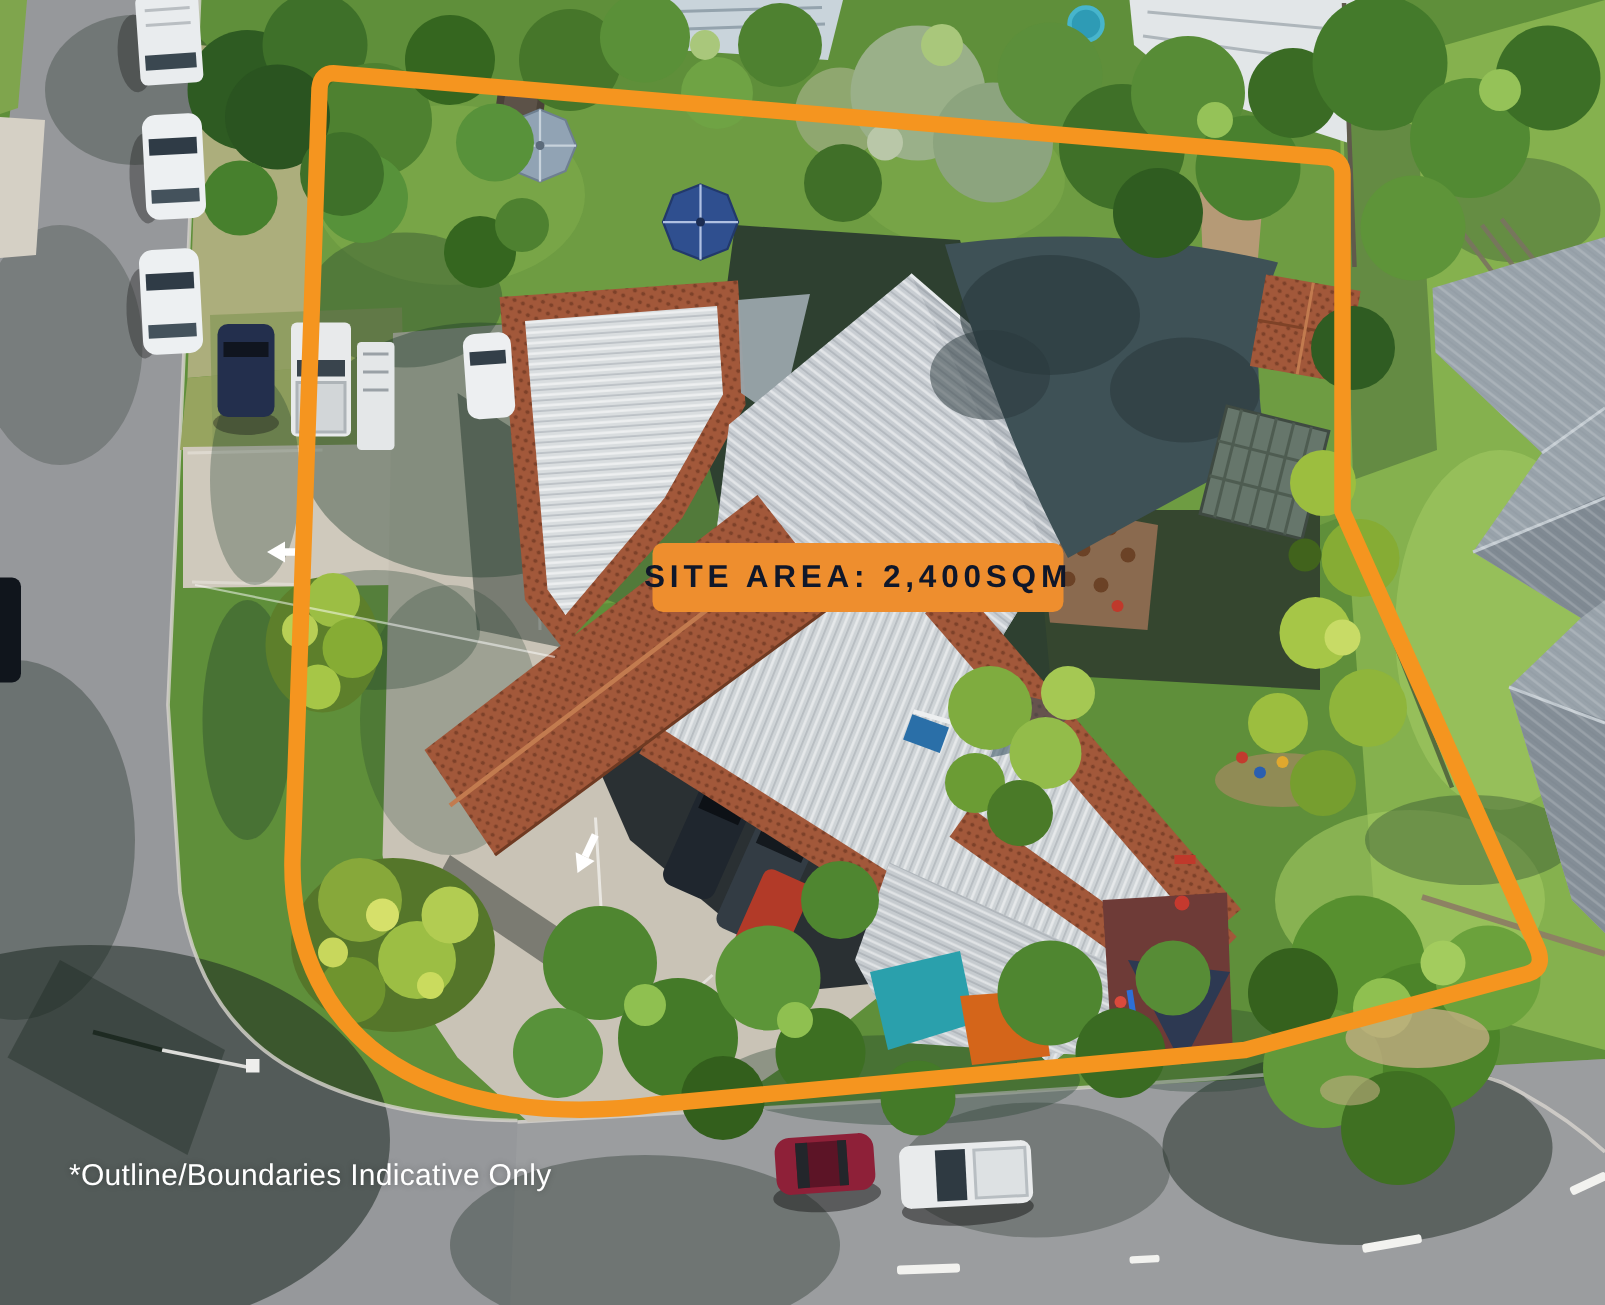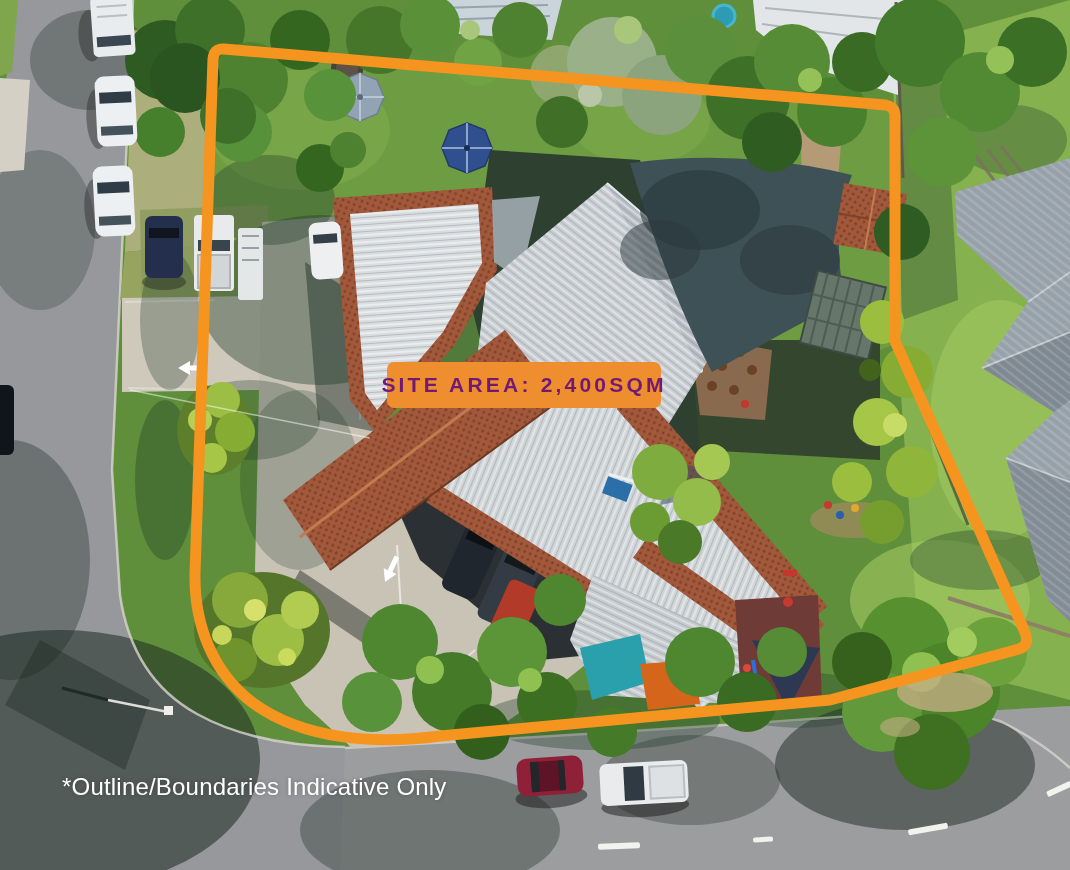--- a/index.html
+++ b/index.html
@@ -2,21 +2,21 @@
 <html><head>
 <meta charset="utf-8">
 <style>
   html,body{margin:0;padding:0;background:#222;}
   .stage{position:relative;width:1070px;height:870px;overflow:hidden;background:#5f8f3a;
          font-family:"Liberation Sans","DejaVu Sans",sans-serif;}
   .stage svg{position:absolute;left:0;top:0;}
   .badge{position:absolute;left:387px;top:362px;width:274px;height:46px;border-radius:7px;
          display:flex;align-items:center;justify-content:center;
          font-size:21px;font-weight:bold;letter-spacing:3.2px;white-space:nowrap;}
-  .disclaimer{position:absolute;left:62px;top:773px;font-size:24px;letter-spacing:.2px;
+  .disclaimer{position:absolute;left:46px;top:773px;font-size:20px;letter-spacing:.2px;
          text-shadow:0 0 4px rgba(0,0,0,.25);white-space:nowrap;}
 </style>
 </head>
 <body>
 
 <div class="stage">
 <svg width="1070" height="870" viewBox="0 0 1070 870">
   <defs>
     <pattern id="ribsA" width="7" height="7" patternUnits="userSpaceOnUse" patternTransform="rotate(-4)">
       <line x1="0" y1="1" x2="7" y2="1" stroke="rgba(255,255,255,.55)" stroke-width="1.6"></line>
@@ -464,17 +464,17 @@
       <line x1="62" y1="688" x2="108" y2="700" stroke="#1E2A22" stroke-width="3"></line>
       <rect x="164" y="706" width="9" height="9" fill="#EEEEEC"></rect>
     </g>
     <line x1="130" y1="390" x2="370" y2="438" stroke="#FFFFFF" stroke-width="1.5" opacity=".5"></line>
   </g>
 
   <path d="M 224 49 L 886 105 Q 895 107 895 116 L 895 341 L 1024 630 Q 1031 645 1019 649
        L 830 700 L 440 736 C 374 745 302 739 253 703 C 213 673 194 625 195 573 L 213 59 Q 214 48 224 49 Z" fill="none" stroke="#F5951F" stroke-width="11" stroke-linejoin="round"></path>
 </svg>
 
-<div class="badge" style="background: rgb(238, 142, 46); color: #701a75;">
+<div class="badge" style="background: rgb(238, 142, 46); color: #0f172a; margin-left: 48px;">
   <span>SITE AREA: 2,400SQM</span>
 </div>
 <div class="disclaimer" style="color: rgb(255, 255, 255);">*Outline/Boundaries Indicative Only</div>
 </div>
 
 </body></html>

